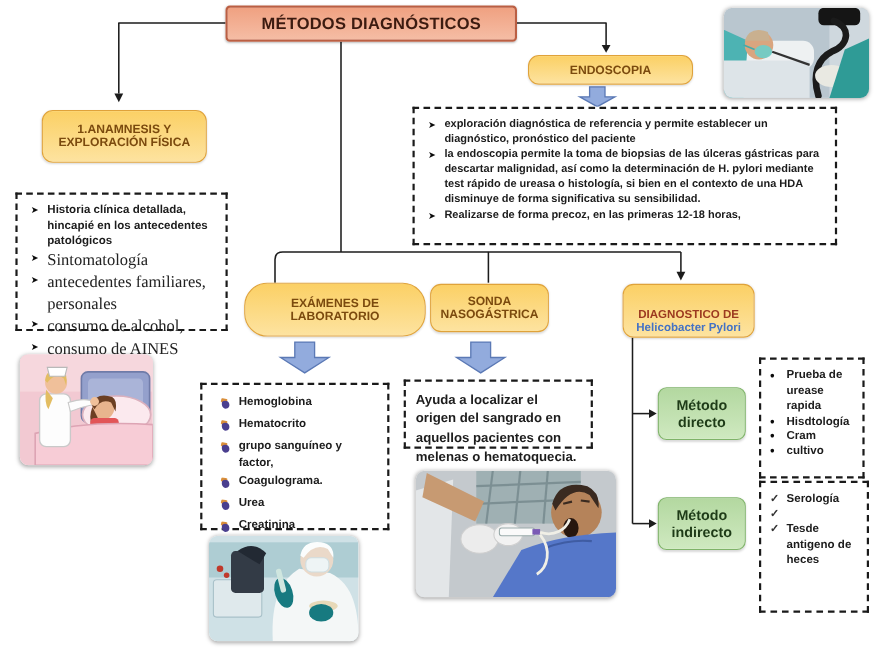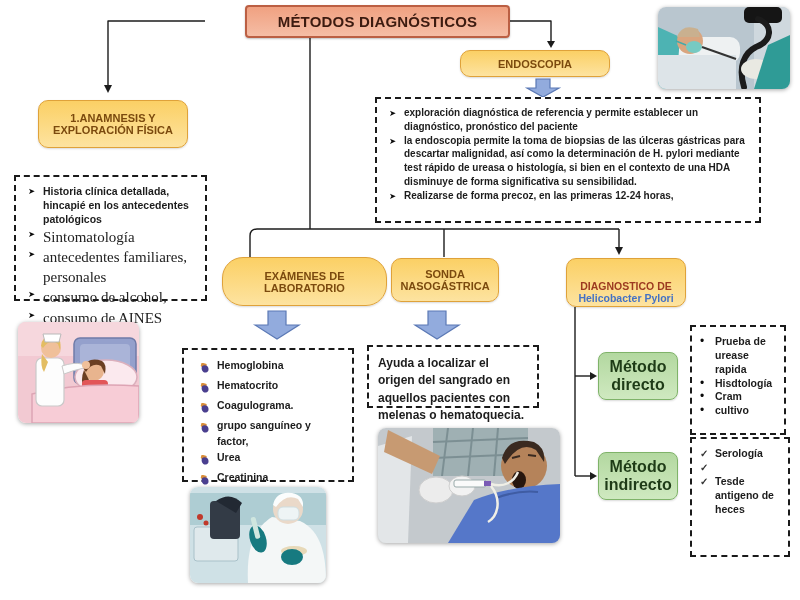--- a/index.html
+++ b/index.html
@@ -5,21 +5,21 @@
   html,body{margin:0;padding:0;background:#fff;}
   #canvas{position:relative;width:800px;height:600px;background:#ffffff;overflow:hidden;
           font-family:"Liberation Sans",sans-serif;color:#111;}
   .node{position:absolute;display:flex;flex-direction:column;align-items:center;justify-content:center;
         text-align:center;font-weight:bold;border-radius:10px;box-sizing:border-box;padding:2px 6px;}
   .salmon{background:linear-gradient(180deg,#f0a181,#f5bda5);border:2px solid #bb5f43;color:#3c1b10;
           font-size:15px;letter-spacing:.2px;border-radius:4px;box-shadow:0 1px 2px rgba(0,0,0,.25);}
   .yellow{background:linear-gradient(180deg,#fbd065,#fde3a0);border:1.6px solid #dfa23a;color:#7b4a0e;
           font-size:11px;box-shadow:0 1px 2px rgba(0,0,0,.15);}
   .green{background:linear-gradient(180deg,#b3d8a0,#cfe9c0);border:1.5px solid #7fb369;color:#1e3b17;
-         font-size:16px;border-radius:8px;box-shadow:0 1px 2px rgba(0,0,0,.15);}
+         font-size:13px;border-radius:8px;box-shadow:0 1px 2px rgba(0,0,0,.15);}
   .dashed{position:absolute;border:2px dashed #1a1a1a;background:#fff;box-sizing:border-box;}
   .blist{list-style:none;margin:0;padding:7px 8px 5px 12px;}
   .blist li{display:flex;align-items:flex-start;}
   .b{flex:0 0 15px;width:15px;}
   .arrow-b{font-size:8.5px;line-height:14px;color:#0a0a0a;}
   .dot-b{font-size:12px;line-height:13px;color:#0a0a0a;}
   .check-b{font-size:10px;line-height:14px;color:#333;font-weight:bold;}
   .hand-b{padding-top:2px;}
   .t{flex:1;font-size:10.5px;line-height:1.35;font-weight:700;color:#1c1c1c;}
   .serif{font-family:"Liberation Serif",serif;font-weight:400;font-size:15px;color:#222;}
@@ -61,29 +61,29 @@
       <polygon points="590,372 590,380 597,376"></polygon>
       <polygon points="590,472 590,480 597,476"></polygon>
     </g>
     <g fill="#92abdd" stroke="#5b79b5" stroke-width="1.2">
       <polygon points="536,79 550,79 550,88 559,88 543,97 527,88 536,88"></polygon>
       <polygon points="268,311 286,311 286,325 299,325 277,339 255,325 268,325"></polygon>
       <polygon points="428,311 446,311 446,325 459,325 437,339 415,325 428,325"></polygon>
     </g>
   </svg>
 
-  <div class="node salmon" style="left:205px;top:5px;width:265px;height:33px;margin-left:40px;">
+  <div class="node salmon" style="left:205px;top:5px;width:265px;height:33px;">
     <span>MÉTODOS DIAGNÓSTICOS</span>
   </div>
 
   <div class="node yellow" style="left:38px;top:100px;width:150px;height:48px;justify-content:center;">
     <span>1.ANAMNESIS Y EXPLORACIÓN FÍSICA</span>
   </div>
 
-  <div class="node yellow" style="left:460px;top:50px;width:150px;height:27px;">
+  <div class="node yellow" style="left:480px;top:50px;width:150px;height:27px;">
     <span>ENDOSCOPIA</span>
   </div>
 
   <div class="node yellow" style="left:222px;top:257px;width:165px;height:49px;border-radius:21px;">
     <span>EXÁMENES DE LABORATORIO</span>
   </div>
 
   <div class="node yellow" style="left:391px;top:258px;width:108px;height:44px;text-align:center;">
     <span>SONDA NASOGÁSTRICA</span>
   </div>
@@ -138,21 +138,21 @@
           <span class="t">exploración diagnóstica de referencia y permite establecer un diagnóstico, pronóstico del paciente</span>
         </li>
 
         <li>
           <span class="b arrow-b">➤</span>
           <span class="t">la endoscopia permite la toma de biopsias de las úlceras gástricas para descartar malignidad, así como la determinación de H. pylori mediante test rápido de ureasa o histología, si bien en el contexto de una HDA disminuye de forma significativa su sensibilidad.</span>
         </li>
 
         <li>
           <span class="b arrow-b">➤</span>
-          <span class="t">Realizarse de forma precoz,  en las primeras 12-24 horas,</span>
+          <span class="t">Realizarse de forma precoz,  en las primeras 12-18 horas,</span>
         </li>
       </ul>
   </div>
 
   <div class="dashed lab" style="left:182px;top:348px;width:172px;height:134px;">
     <ul class="blist">
 
         <li>
           <span class="b hand-b"><svg width="10" height="11" viewBox="0 0 10 11">
               <rect x="1" y="0" width="5.5" height="4" rx="1" fill="#d98e3a" transform="rotate(14 3 2)"></rect>
@@ -167,29 +167,29 @@
               <path d="M2 3.2 C0.8 6 2.6 9.6 5 9.6 C7.8 9.6 9.2 7.4 8.2 4.4 C7.2 2 4 1.6 2 3.2 Z" fill="#4a3f8f"></path>
             </svg></span>
           <span class="t">Hematocrito</span>
         </li>
 
         <li>
           <span class="b hand-b"><svg width="10" height="11" viewBox="0 0 10 11">
               <rect x="1" y="0" width="5.5" height="4" rx="1" fill="#d98e3a" transform="rotate(14 3 2)"></rect>
               <path d="M2 3.2 C0.8 6 2.6 9.6 5 9.6 C7.8 9.6 9.2 7.4 8.2 4.4 C7.2 2 4 1.6 2 3.2 Z" fill="#4a3f8f"></path>
             </svg></span>
+          <span class="t">grupo sanguíneo y factor,</span>
+        </li>
+
+        <li>
+          <span class="b hand-b"><svg width="10" height="11" viewBox="0 0 10 11">
+              <rect x="1" y="0" width="5.5" height="4" rx="1" fill="#d98e3a" transform="rotate(14 3 2)"></rect>
+              <path d="M2 3.2 C0.8 6 2.6 9.6 5 9.6 C7.8 9.6 9.2 7.4 8.2 4.4 C7.2 2 4 1.6 2 3.2 Z" fill="#4a3f8f"></path>
+            </svg></span>
           <span class="t">Coagulograma.</span>
-        </li>
-
-        <li>
-          <span class="b hand-b"><svg width="10" height="11" viewBox="0 0 10 11">
-              <rect x="1" y="0" width="5.5" height="4" rx="1" fill="#d98e3a" transform="rotate(14 3 2)"></rect>
-              <path d="M2 3.2 C0.8 6 2.6 9.6 5 9.6 C7.8 9.6 9.2 7.4 8.2 4.4 C7.2 2 4 1.6 2 3.2 Z" fill="#4a3f8f"></path>
-            </svg></span>
-          <span class="t">grupo sanguíneo y factor,</span>
         </li>
 
         <li>
           <span class="b hand-b"><svg width="10" height="11" viewBox="0 0 10 11">
               <rect x="1" y="0" width="5.5" height="4" rx="1" fill="#d98e3a" transform="rotate(14 3 2)"></rect>
               <path d="M2 3.2 C0.8 6 2.6 9.6 5 9.6 C7.8 9.6 9.2 7.4 8.2 4.4 C7.2 2 4 1.6 2 3.2 Z" fill="#4a3f8f"></path>
             </svg></span>
           <span class="t">Urea</span>
         </li>
 

